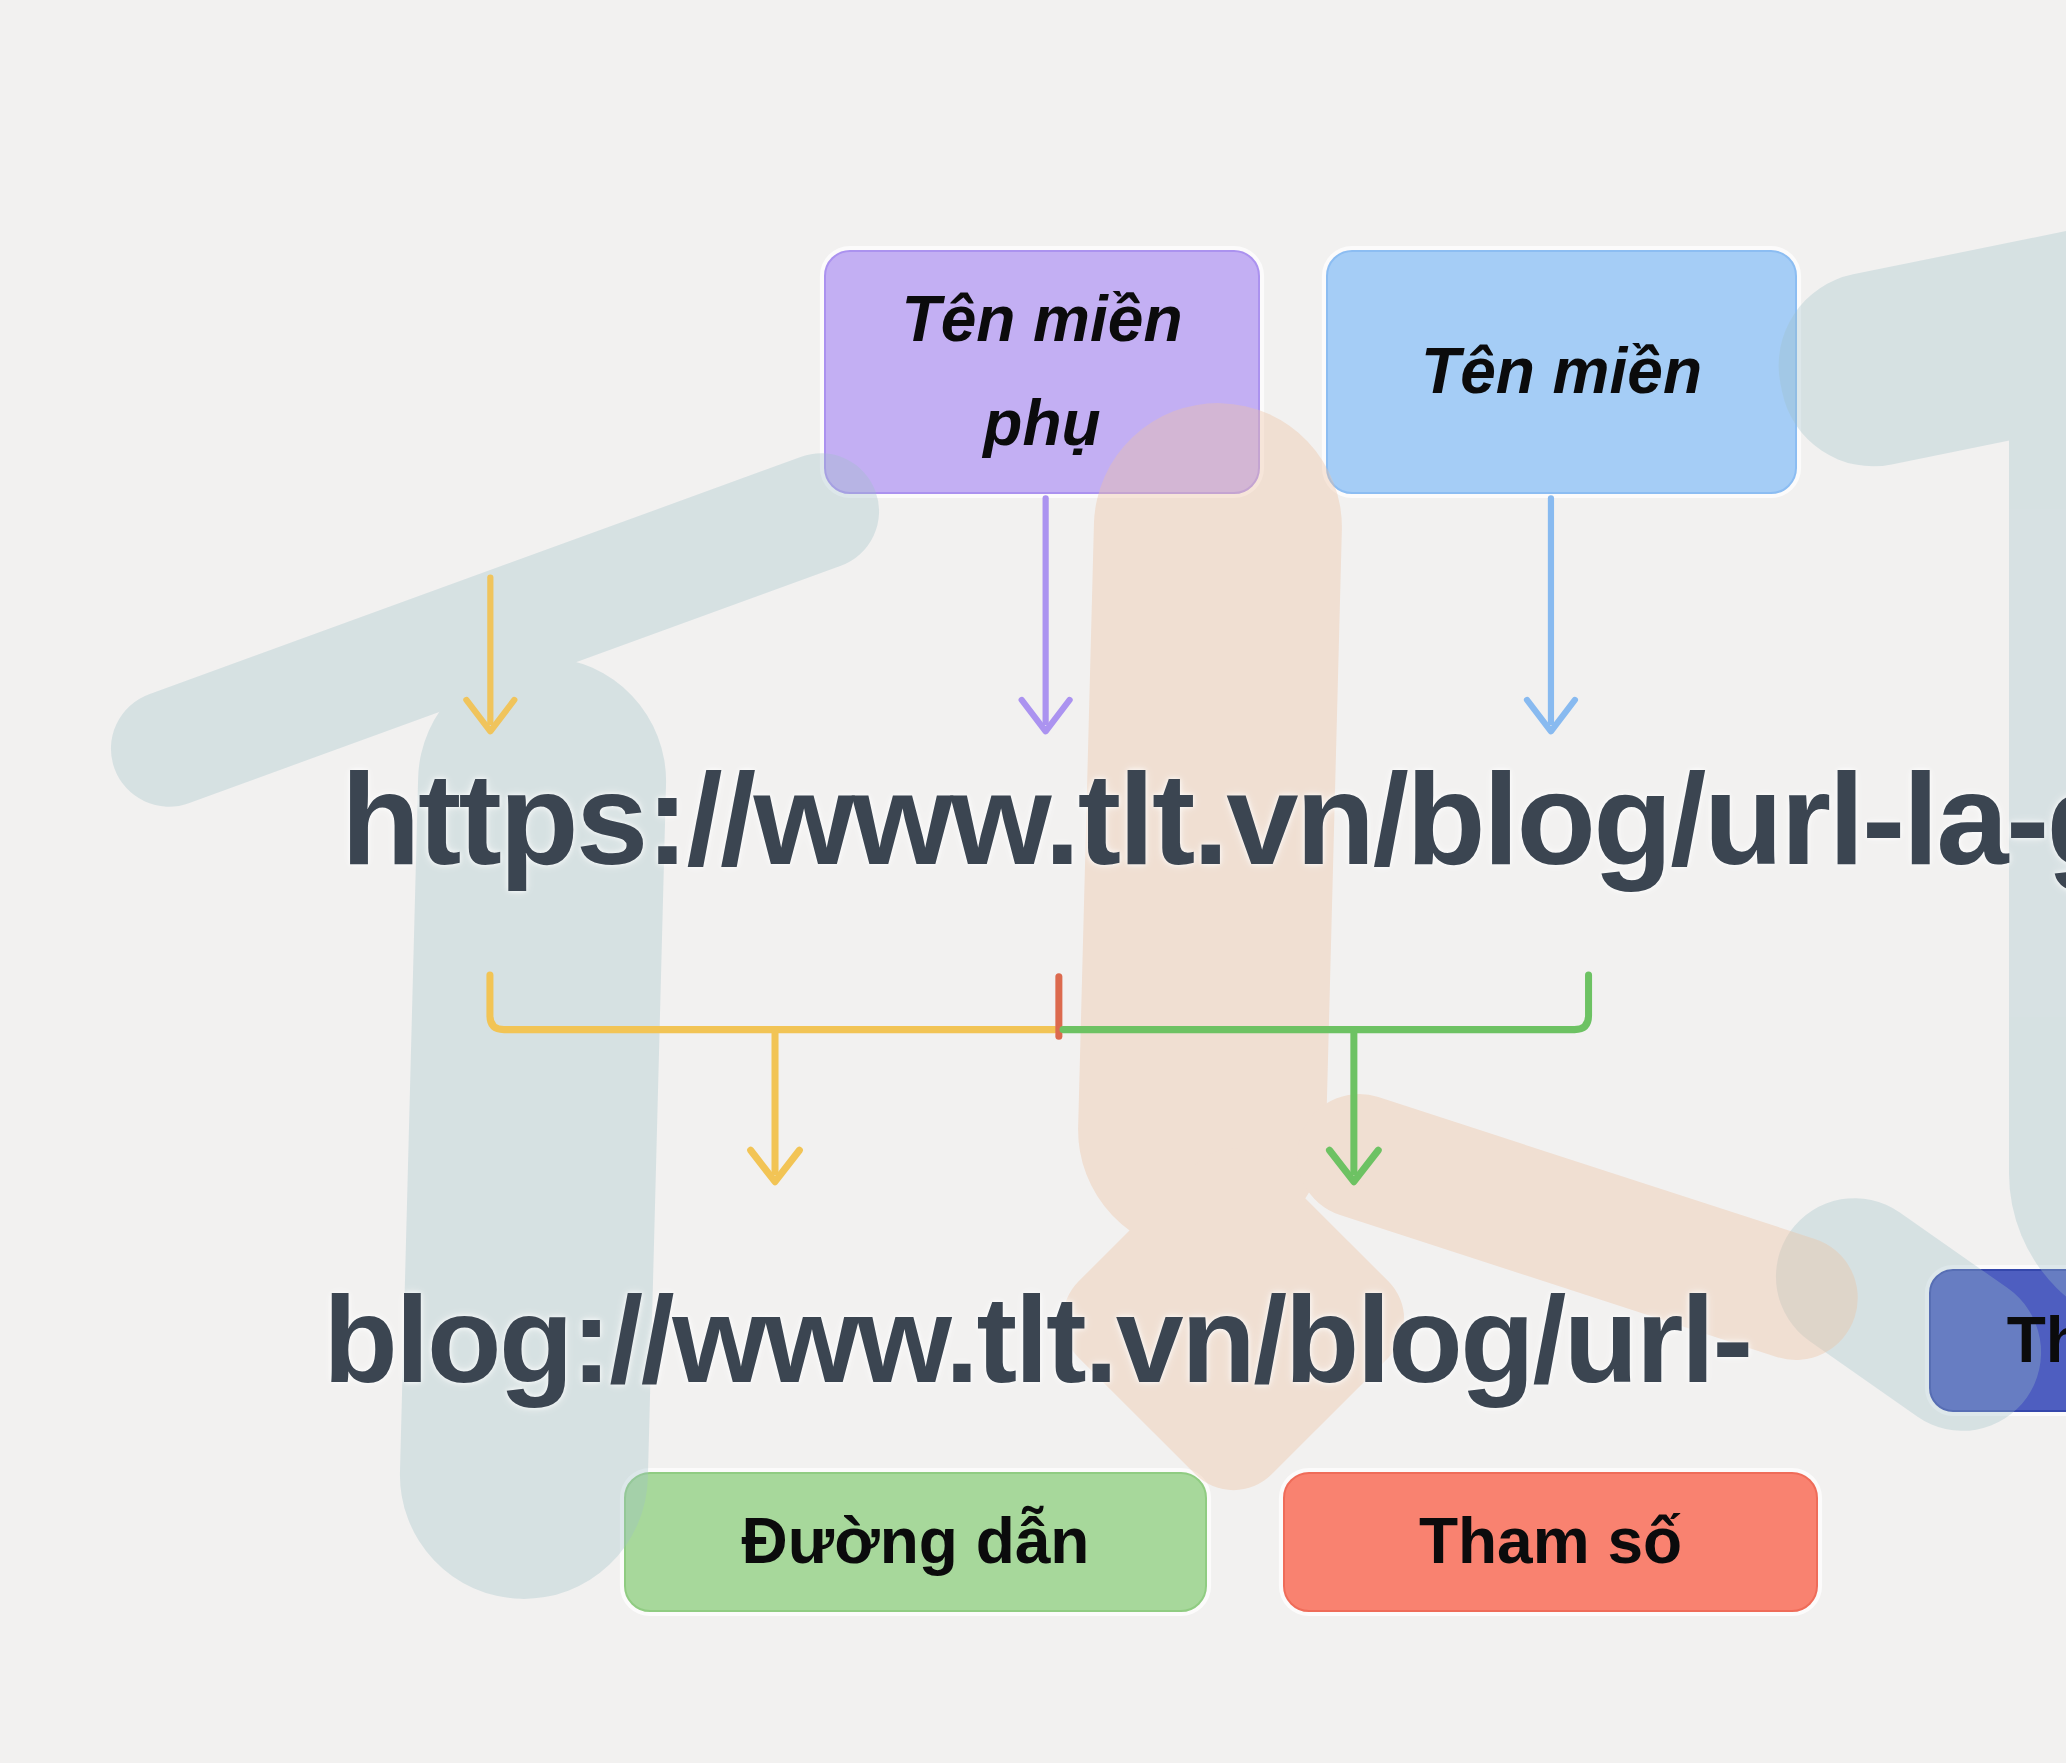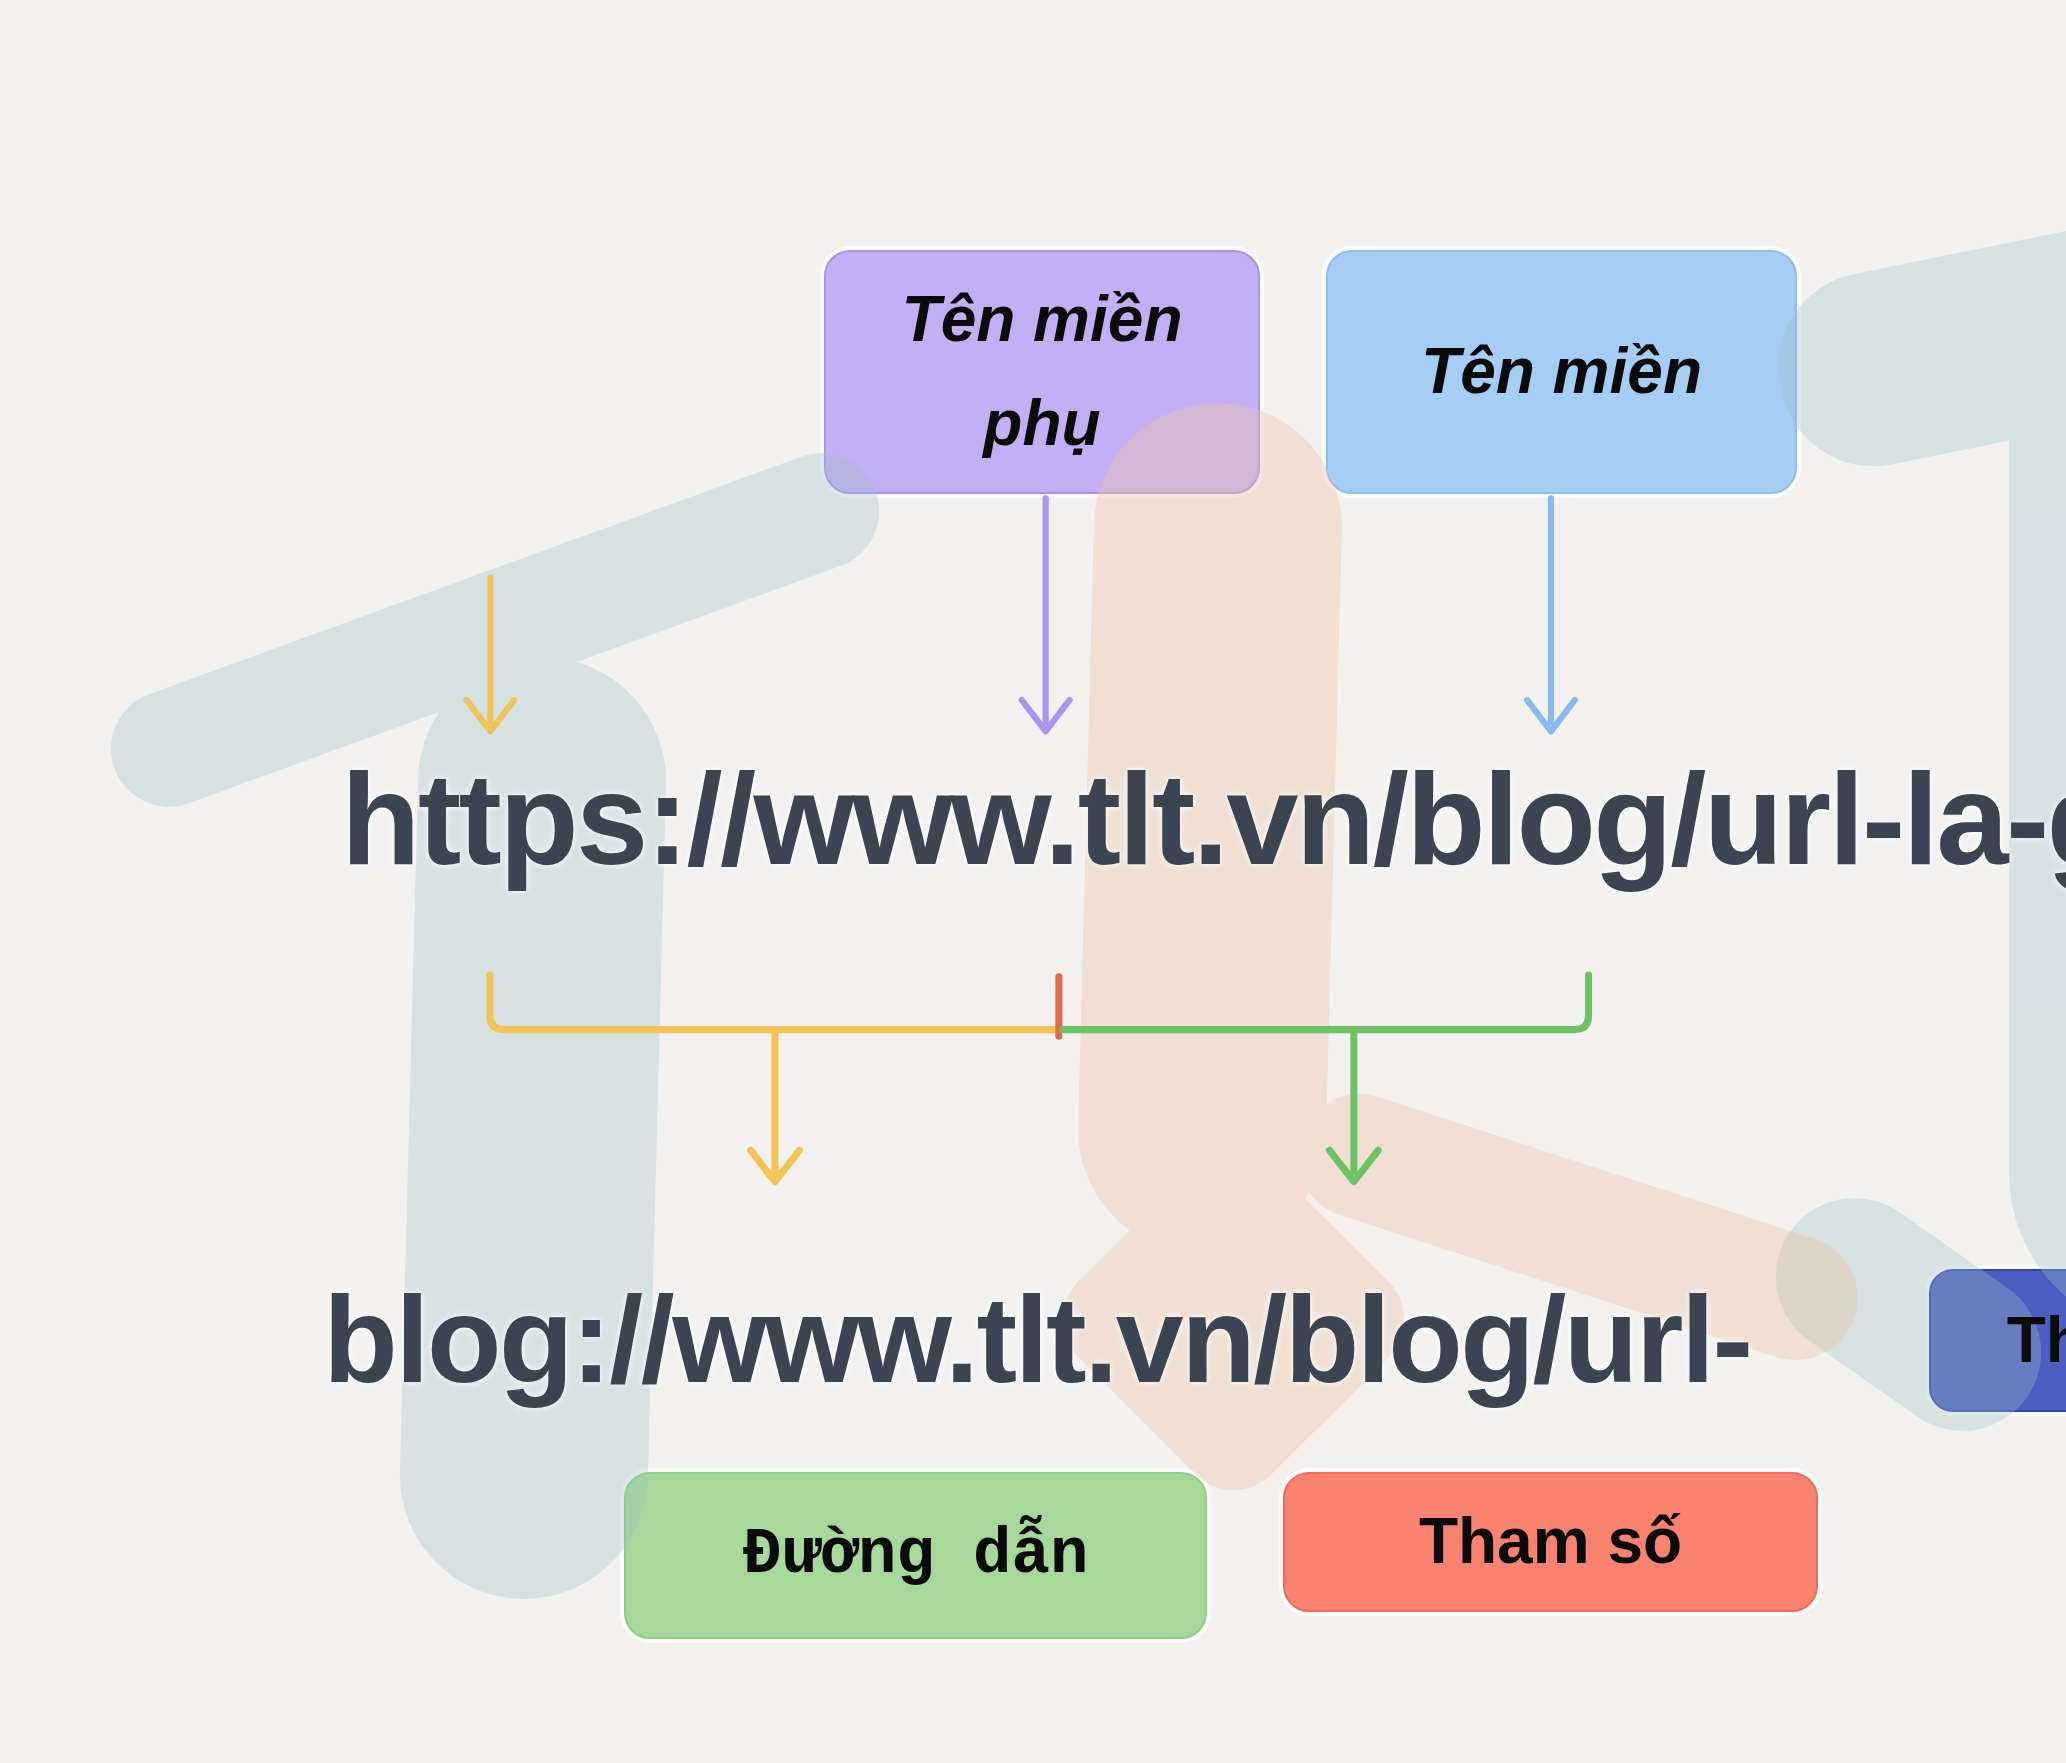--- a/index.html
+++ b/index.html
@@ -29,22 +29,22 @@
     white-space:nowrap;
   }
   .box-two-line .box-label{line-height:1.62;font-style:italic;}
 
   .box-protocol {left:243px; top:431px; width:490px; height:140px;
     background:var(--box-protocol); border:2.1px solid var(--border-protocol);}
   .box-subdomain{left:824px; top:250px;  width:436px; height:244px;
     background:var(--box-subdomain); border:2.1px solid var(--border-subdomain);}
   .box-tld      {left:1326px; top:250px;  width:471px; height:244px;
     background:var(--box-tld); border:2.1px solid var(--border-tld);}
-  .box-path     {left:624px; top:1472px; width:583px; height:167px;
-    background:var(--box-path); border:2.1px solid var(--border-path);font-family:Liberation Mono, monospace;}
+  .box-path     {left:624px; top:1472px; width:583px; height:140px;
+    background:var(--box-path); border:2.1px solid var(--border-path);}
   .box-parameter{left:1283px; top:1472px; width:535px; height:140px;
     background:var(--box-parameter); border:2.1px solid var(--border-parameter);}
   .box-component{left:1929px; top:1269px; width:518px; height:143px; border-radius:24px;
     background:var(--box-component); border:2.5px solid var(--border-component);}
 
   
   .watermark{position:absolute;inset:0;z-index:2;pointer-events:none;}
   .wm-group{position:absolute;inset:0;}
   .wm-group-teal{opacity:0.32;}
   .wm-group-peach{opacity:0.38;}

